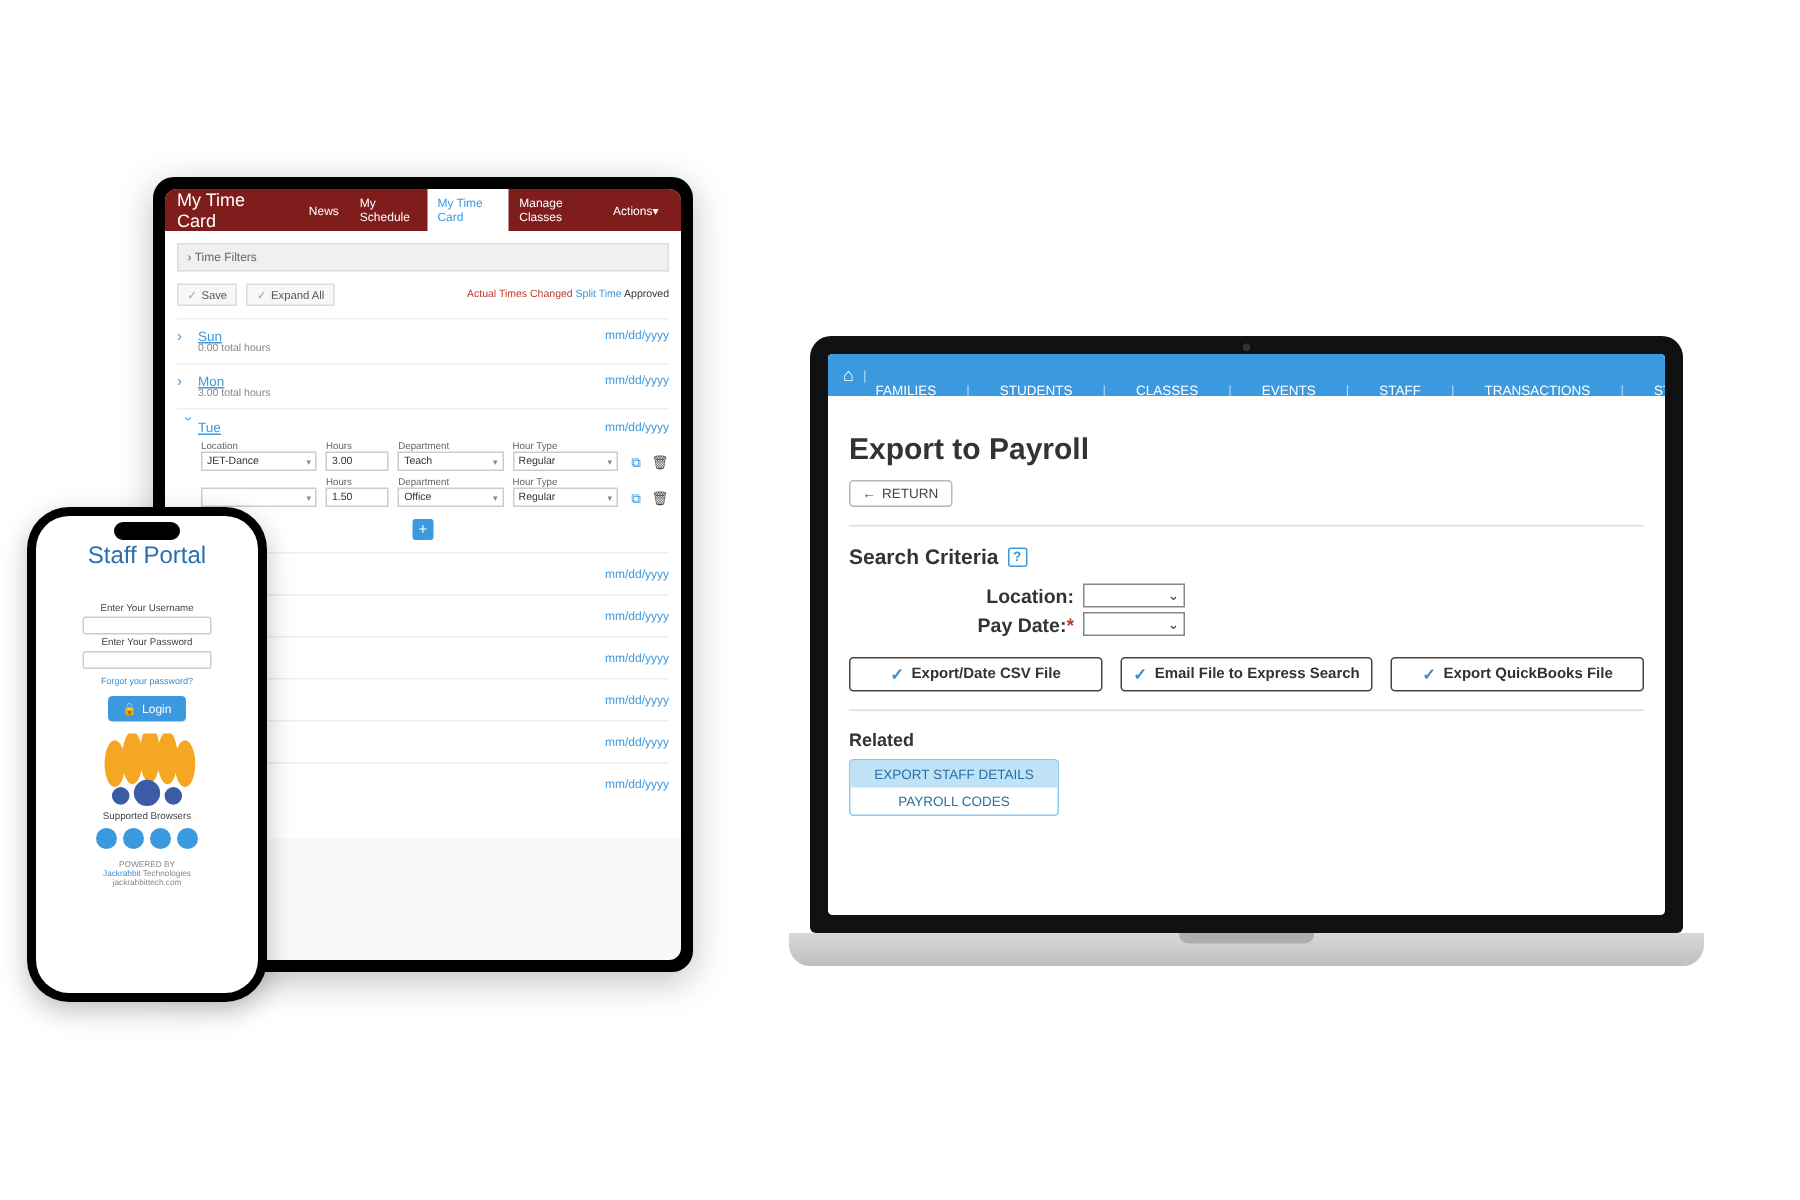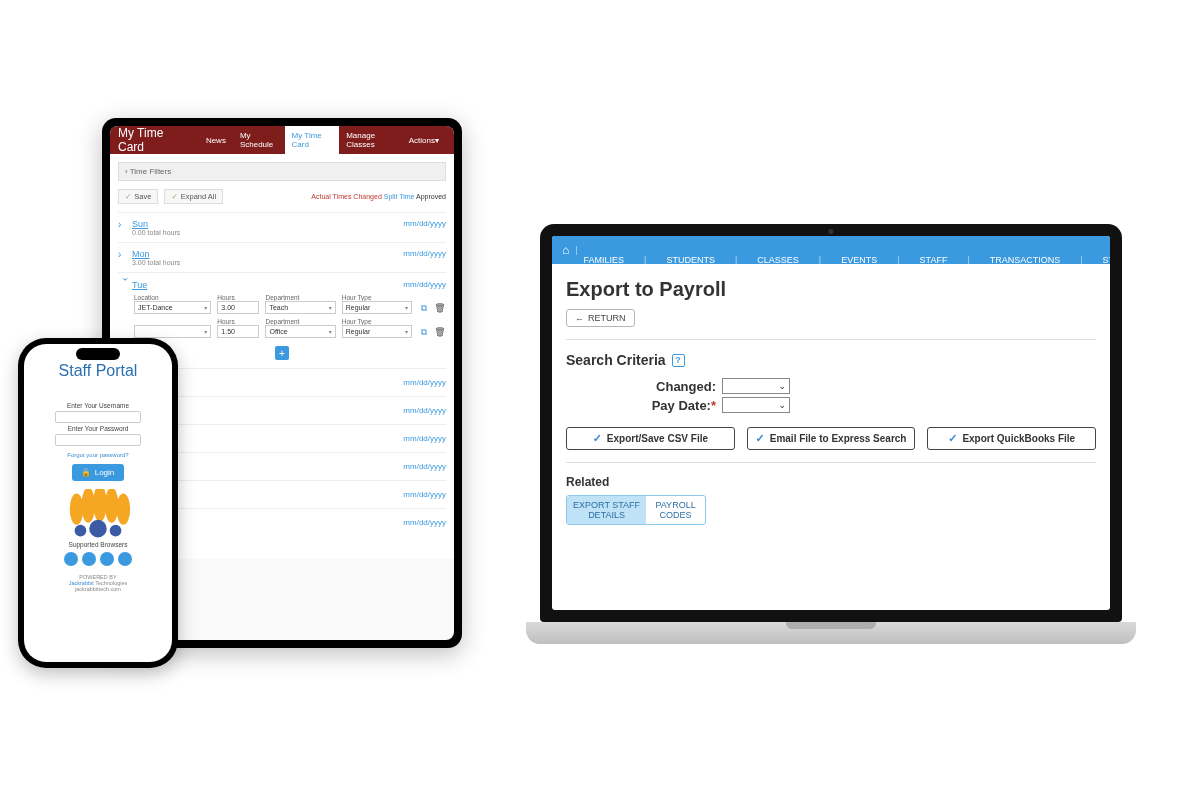--- a/index.html
+++ b/index.html
@@ -228,21 +228,21 @@
   .lt-bell {
     width: 18px; height: 22px; display: flex; align-items: center;
     position: relative;
   }
   .lt-bell svg { fill:#fff; }
   .lt-badge {
     position: absolute; top: 1px; right: -6px;
     background: #8fd14f; color: #233; border-radius: 8px;
     font-size: 8px; padding: 0 4px; line-height: 12px;
   }
-  .lt-body { padding: 14px 14px; }
+  .lt-body { padding: 25px 14px; }
   .lt-h1 { font-size: 20px; font-weight: 700; color: #333; }
   .lt-return {
     margin-top: 8px; display: inline-flex; gap: 4px; align-items: center;
     border: 1px solid #b6b6b6; padding: 3px 8px; border-radius: 3px;
     font-size: 9px; color: #444;
   }
   .lt-rule { border: 0; border-top: 1px solid #ddd; margin: 12px 0; }
   .lt-h2 { font-size: 14px; font-weight: 700; color: #333; display:flex; gap:6px; align-items:center;}
   .lt-help {
     width: 13px; height: 13px; border: 1.5px solid #3b99e0;
@@ -261,21 +261,21 @@
   .lt-req { color: #c0392b; }
   .lt-btns { display: flex; gap: 12px; margin-top: 14px; }
   .lt-btn {
     flex: 1; border: 1.5px solid #444; border-radius: 3px;
     padding: 4px 0; font-size: 10px; font-weight: 600;
     display: flex; align-items: center; justify-content: center; gap: 5px;
   }
   .lt-btn .chk { color: #3b8ccf; font-size: 11px; }
   .related { display: flex; gap: 10px; align-items: flex-start; margin-top: 6px; }
   .rel-tabs {
-    display: flex; 
+    display: flex; flex-direction: column;
     border: 1px solid #8cc7ee; border-radius: 3px; overflow: hidden;
     font-size: 9px; width: 140px;
   }
   .rel-tab { padding: 4px 6px; color: #2b6fa5; text-align: center; }
   .rel-tab.active { background: #bfe2f6; }
   .rel-right { font-size: 10px; }
   .dl-btn {
     margin-top: 6px; display: inline-flex; gap: 5px; align-items:center;
     border: 1.5px solid #444; border-radius: 3px; padding: 4px 8px;
     font-size: 10px; font-weight: 600;
@@ -536,32 +536,32 @@
       <div class="lt-body">
         <div class="lt-h1">Export to Payroll</div>
         <div class="lt-return">← <span>RETURN</span></div>
         <hr class="lt-rule">
         <div class="lt-h2">
           <span>Search Criteria</span>
           <span class="lt-help">?</span>
         </div>
         <div class="lt-form">
           <div class="lt-row">
-            <span class="lt-label">Changed:</span>
+            <span class="lt-label">Location:</span>
             <div class="lt-select">⌄</div>
           </div>
           <div class="lt-row">
             <span class="lt-label"><span>Pay Date:</span><span class="lt-req">*</span></span>
             <div class="lt-select">⌄</div>
           </div>
         </div>
         <div class="lt-btns">
           <div class="lt-btn">
               <span class="chk">✓</span>
-              <span>Export/Save CSV File</span>
+              <span>Export/Date CSV File</span>
             </div>
           <div class="lt-btn">
               <span class="chk">✓</span>
               <span>Email File to Express Search</span>
             </div>
           <div class="lt-btn">
               <span class="chk">✓</span>
               <span>Export QuickBooks File</span>
             </div>
         </div>

